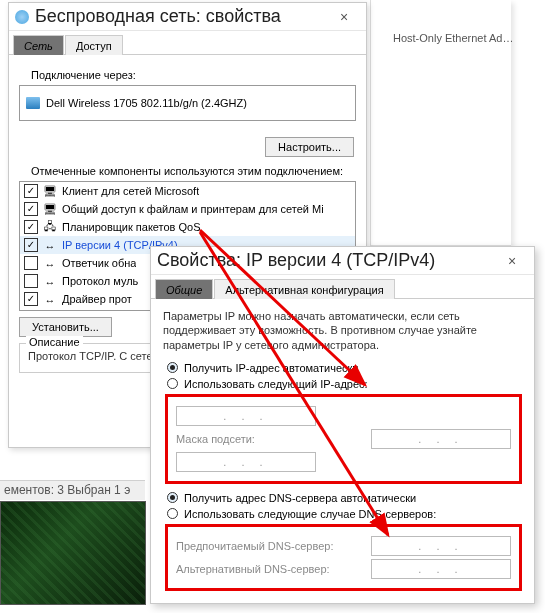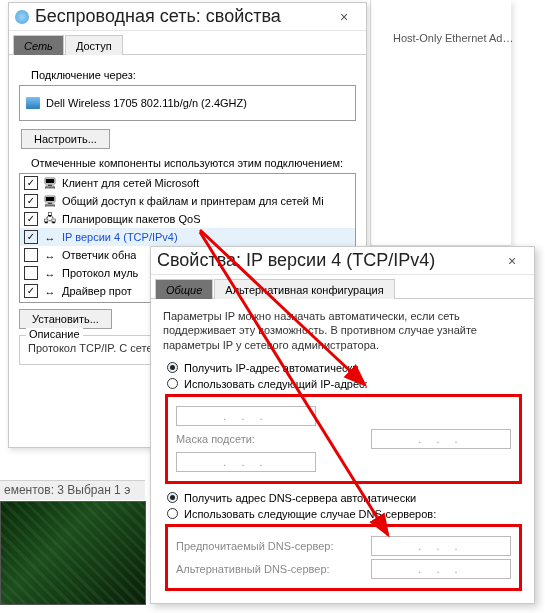--- a/index.html
+++ b/index.html
@@ -19,21 +19,21 @@
 .tabs { display: flex; border-bottom: 1px solid #ccc; padding-left: 4px;}
 .tabs .tab { padding: 4px 10px 3px; border: 1px solid #ccc; border-bottom: none; background: #fff; margin-top: 3px; margin-right: 1px; position: relative; top: 1px;}
 .tabs .tab.active { background: #737373; font-style: italic; }
 .tabs .tab.inactive { background: #f0f0f0;}
 
 .body1 { padding: 8px 10px; }
 .lbl { margin: 6px 12px 4px; }
 .adapter-box { display:flex; align-items:center; border: 1px solid #999; padding: 4px 6px; height: 36px;}
 .adapter-ico { width: 14px; height: 12px; background: linear-gradient(#7ec0ee,#2a7fbf); margin-right: 6px; border-radius: 1px;}
 .btn { border: 1px solid #a0a0a0; background: #f0f0f0; padding: 3px 12px; }
-.row-right { display:flex; justify-content:flex-start; margin: 8px 2px 8px;}
+.row-right { display:flex; justify-content:flex-end; margin: 16px 2px 8px;}
 
 .cbox-list { border: 1px solid #999; height: 130px; overflow: hidden;}
 .cbox-row { display:flex; align-items:center; padding: 2px 4px; }
 .cbox-row .chk { width: 14px; height: 14px; border: 1px solid #333; margin-right: 5px; display:flex; align-items:center; justify-content:center; font-size: 10px; line-height: 1;}
 .cbox-row .sm-ico { width: 14px; height: 14px; margin-right: 5px; display:flex; align-items:center; justify-content:center;}
 .cbox-row .txt { white-space: nowrap; overflow: hidden; }
 .hl { color: #1a4fd8; font-weight: 500;}
 .sel { background: #e5f1fb;}
 .row-btns { display:flex; gap:6px; justify-content:flex-start; margin: 6px 0;}
 .fieldset { border: 1px solid #ccc; padding: 6px 8px 8px; margin-top: 4px; position: relative;}

